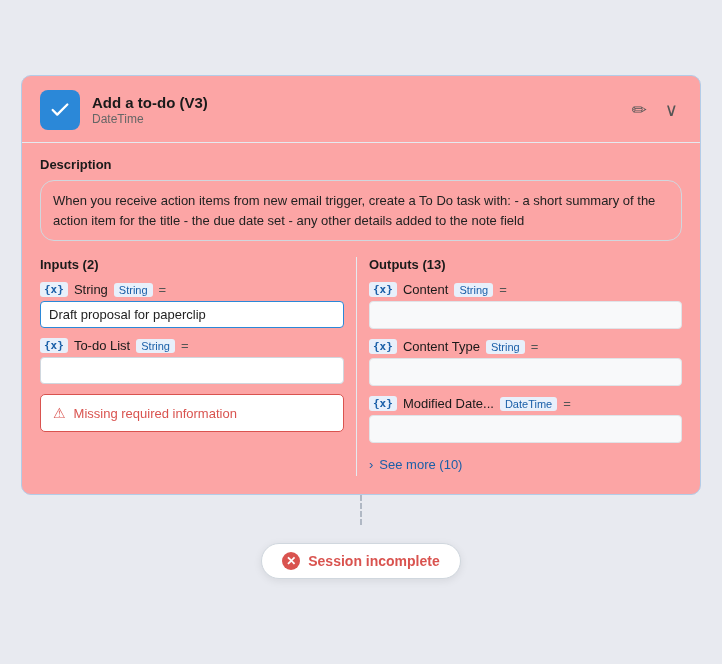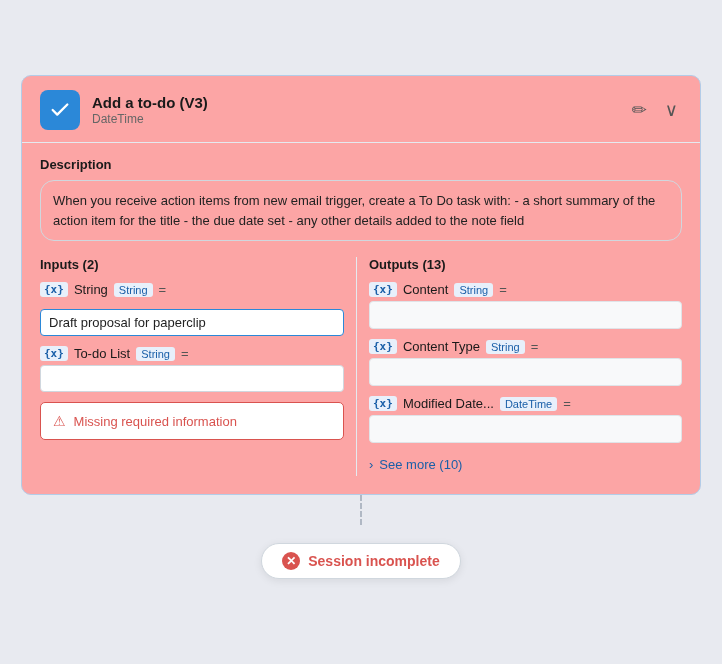--- a/index.html
+++ b/index.html
@@ -172,21 +172,20 @@
       border-radius: 4px;
       padding: 5px 8px;
       font-size: 13px;
       color: #222;
       background: #fff;
       outline: none;
     }
 
     .field-input.active-input {
       border: 1.5px solid #2b88d8;
-      margin-top: 8px;
     }
 
     .field-input.empty-output {
       background: #f8f9fa;
       border: 1px solid #e0e4e8;
       min-height: 28px;
     }
 
     .error-box {
       border: 1.5px solid #d9534f;

